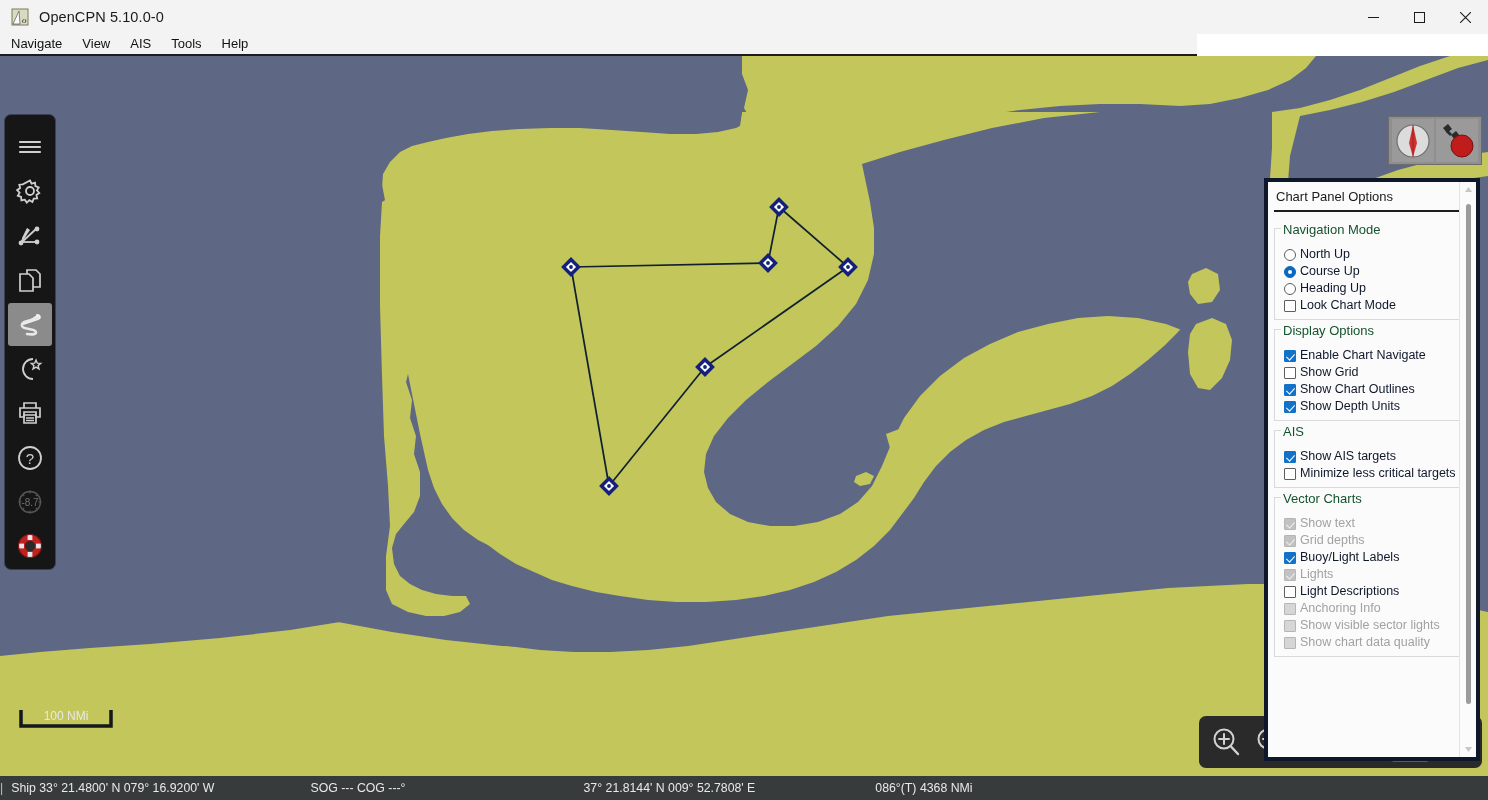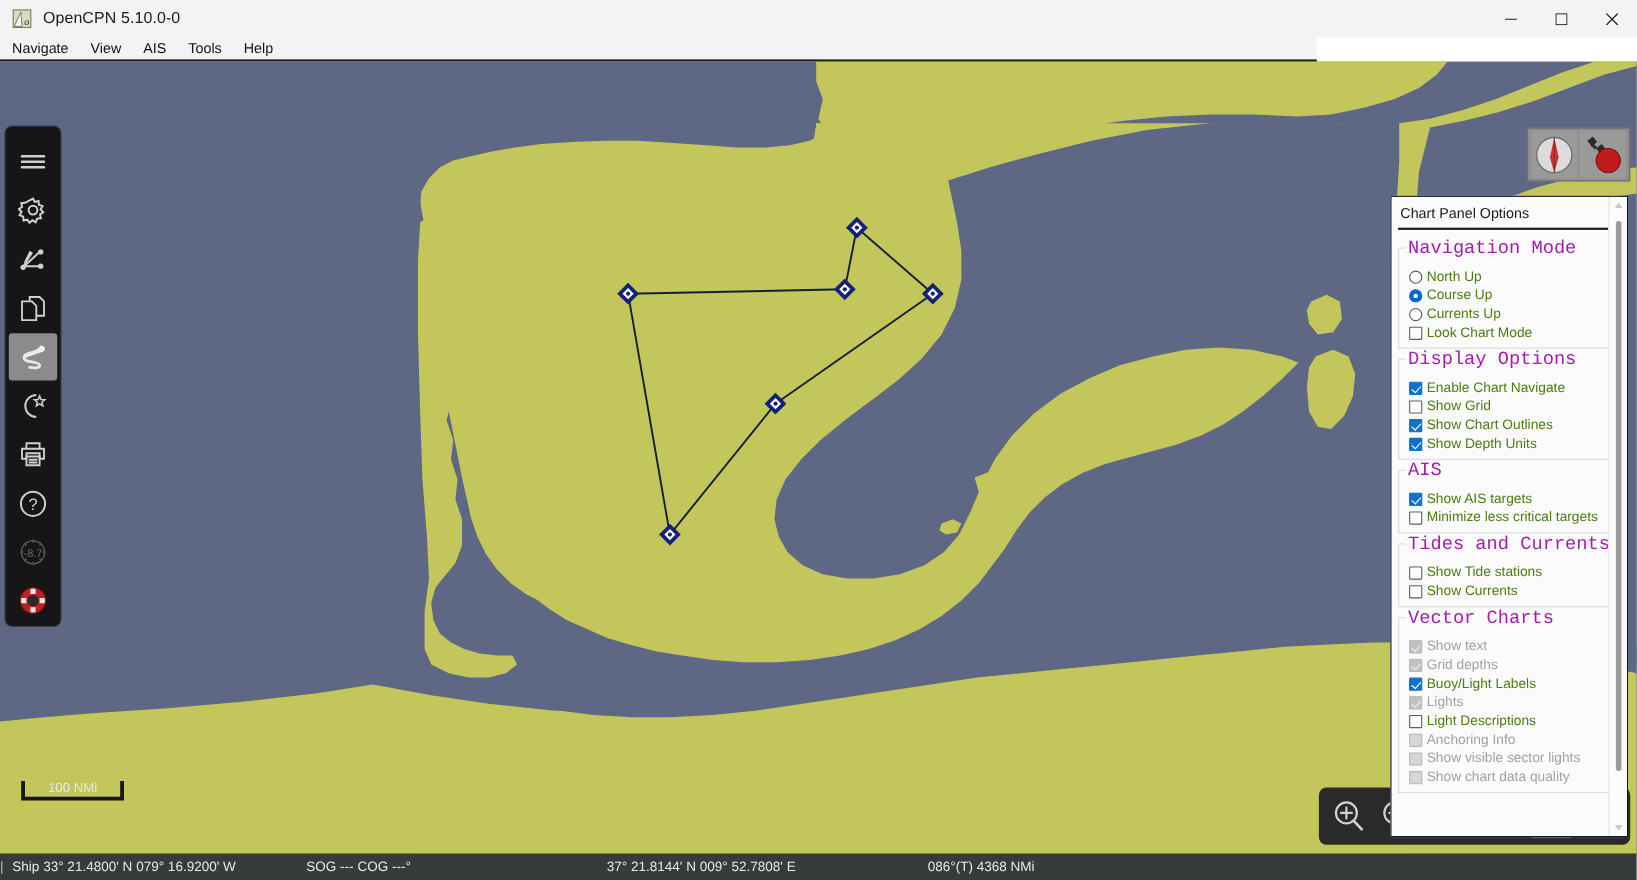--- a/index.html
+++ b/index.html
@@ -126,21 +126,21 @@
     margin-right: 4px;
   }
   .zc-menu { width: 40px; height: 42px; display: flex;
     align-items: center; justify-content: center; }
 
   
   .panel {
     position: absolute; top: 122px; right: 8px;
     width: 216px; height: 583px;
     background: #fbfbfb;
-    border: 1px solid #0f172a;
+    border: 4px solid #0f172a;
     display: flex; flex-direction: column;
   }
   .panel-inner {
     position: relative; flex: 1 1 auto; overflow: hidden;
     padding: 0;
   }
   .panel-head {
     font-size: 13px; color: #1a1a1a;
     padding: 7px 0 6px 8px;
   }
@@ -150,31 +150,30 @@
   }
   .panel-body { padding: 2px 0 0 0; }
 
   .group { margin: 9px 6px 0 6px; border: 1px solid #dadada;
     border-top: none; position: relative; padding: 0 0 5px 0; }
   .group::before, .group::after {
     content: ""; position: absolute; top: 0; height: 1px; background: #dadada;
   }
   .group::before { left: 0; width: 6px; }
   .group-legend {
-    font-size: 17px; color: #a21caf;
+    font-size: 13px; color: #14532d;
     position: relative; top: -8px; left: 6px;
     background: #fbfbfb; display: inline-block; padding: 0 4px 0 2px;
     margin-bottom: -6px;
-    font-family: Liberation Mono, monospace;
   }
   .group.first { margin-top: 14px; }
 
   .opt { display: flex; align-items: center; height: 17px;
     padding-left: 9px; }
-  .opt-label { font-size: 12.5px; color: #4d7c0f; line-height: 15px;
+  .opt-label { font-size: 12.5px; color: #0f172a; line-height: 15px;
     white-space: nowrap; }
   .opt.disabled .opt-label { color: #a2a2a2; }
 
   .radio {
     width: 12px; height: 12px; border-radius: 50%;
     border: 1.4px solid #5e5e5e; background: #fff;
     margin-right: 4px; flex: none; position: relative;
   }
   .radio.on { border-color: #0a68c4; background: #0a68c4; }
   .radio.on::after {
@@ -214,21 +213,21 @@
 
   
   .statusbar {
     position: absolute; bottom: 0; left: 0; width: 1488px; height: 24px;
     background: #373b3b;
     display: flex; align-items: center;
     color: #e9e9e9; font-size: 12.3px;
   }
   .sb-cell { white-space: nowrap; }
   .sb-ship { padding-left: 4px; }
-  .sb-sog  { margin-left: 64px; }
+  .sb-sog  { margin-left: 96px; }
   .sb-pos  { margin-left: 178px; text-align: center; }
   .sb-brg  { margin-left: 120px; }
   .sb-sep { padding-right: 4px; color: #bdbdbd; }
 </style>
 </head>
 <body>
 
 <div id="app">
 
   <div class="titlebar">
@@ -596,21 +595,21 @@
         <div class="panel-rule"></div>
         <div class="panel-body" id="panel-groups">
             <div class="group first"><div class="group-legend">Navigation Mode</div><div class="opt">
                 <span class="radio"></span>
                 <span class="opt-label">North Up</span>
               </div><div class="opt">
                 <span class="radio on"></span>
                 <span class="opt-label">Course Up</span>
               </div><div class="opt">
                 <span class="radio"></span>
-                <span class="opt-label">Currents Up</span>
+                <span class="opt-label">Heading Up</span>
               </div><div class="opt">
                 <span class="cbox"></span>
                 <span class="opt-label">Look Chart Mode</span>
               </div></div>
             <div class="group"><div class="group-legend">Display Options</div><div class="opt">
                 <span class="cbox on"></span>
                 <span class="opt-label">Enable Chart Navigate</span>
               </div><div class="opt">
                 <span class="cbox"></span>
                 <span class="opt-label">Show Grid</span>
@@ -620,27 +619,20 @@
               </div><div class="opt">
                 <span class="cbox on"></span>
                 <span class="opt-label">Show Depth Units</span>
               </div></div>
             <div class="group"><div class="group-legend">AIS</div><div class="opt">
                 <span class="cbox on"></span>
                 <span class="opt-label">Show AIS targets</span>
               </div><div class="opt">
                 <span class="cbox"></span>
                 <span class="opt-label">Minimize less critical targets</span>
-              </div></div>
-            <div class="group"><div class="group-legend">Tides and Currents</div><div class="opt">
-                <span class="cbox"></span>
-                <span class="opt-label">Show Tide stations</span>
-              </div><div class="opt">
-                <span class="cbox"></span>
-                <span class="opt-label">Show Currents</span>
               </div></div>
             <div class="group"><div class="group-legend">Vector Charts</div><div class="opt disabled">
                 <span class="cbox on"></span>
                 <span class="opt-label">Show text</span>
               </div><div class="opt disabled">
                 <span class="cbox on"></span>
                 <span class="opt-label">Grid depths</span>
               </div><div class="opt">
                 <span class="cbox on"></span>
                 <span class="opt-label">Buoy/Light Labels</span>

